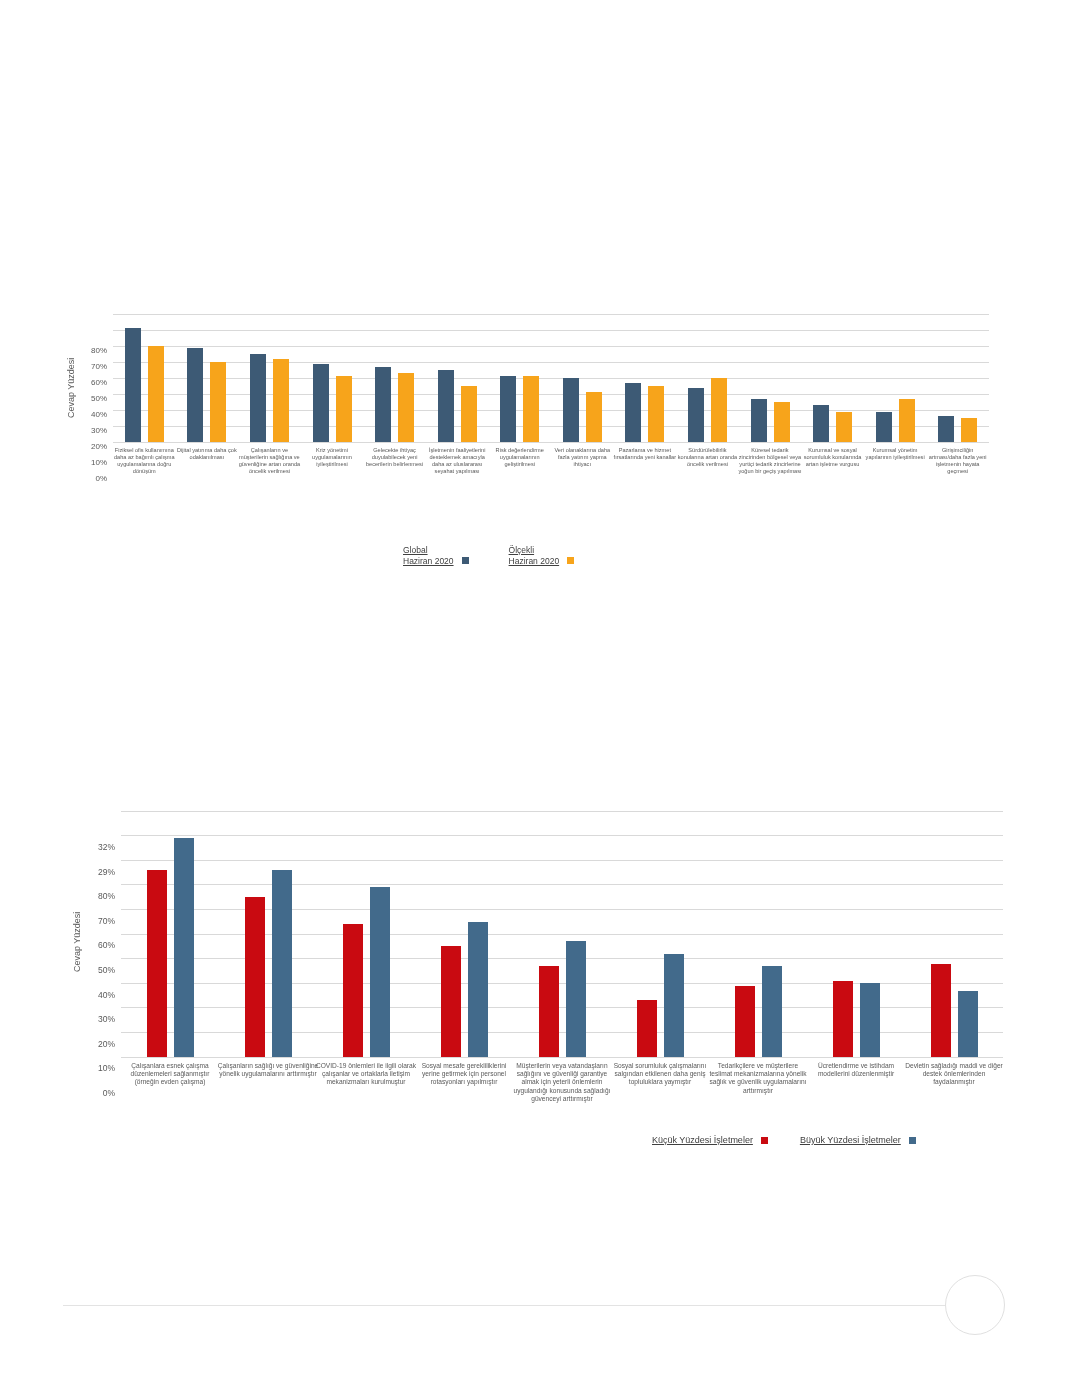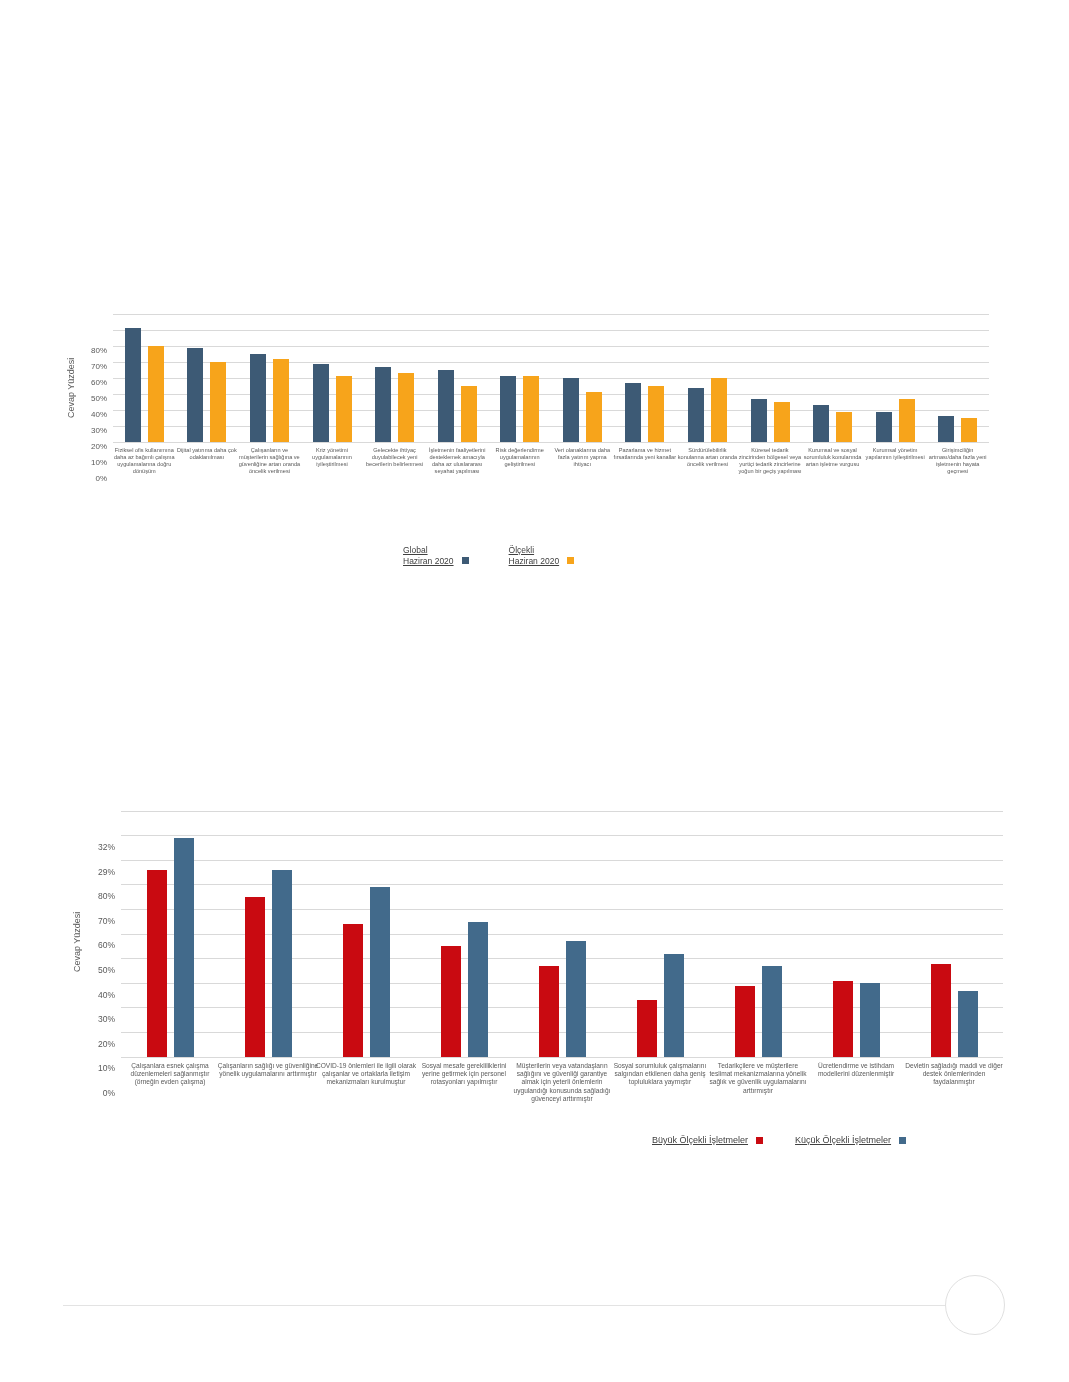--- a/index.html
+++ b/index.html
@@ -262,25 +262,25 @@
       <div class="cat-label" style="left: 683px; width: 104px; top: 251px; font-size: 6.6px;">Ücretlendirme ve istihdam modellerini düzenlenmiştir</div>
       <div class="bar-group" style="left: 809.5px; gap: 7px;">
         <div class="bar" style="width: 20px; height: 93.48px; background: rgb(201, 10, 17);"></div>
         <div class="bar" style="width: 20px; height: 66.42px; background: rgb(66, 106, 139);"></div>
       </div>
       <div class="cat-label" style="left: 781px; width: 104px; top: 251px; font-size: 6.6px;">Devletin sağladığı maddi ve diğer destek önlemlerinden faydalanmıştır</div>
     </div>
 
   <div class="legend legend-bottom">
     <div class="legend-item">
-      <div class="legend-text">Büyük Ölçekli İşletmeler</div>
+      <div class="legend-text">Küçük Yüzdesi İşletmeler</div>
       <span class="legend-marker" style="background: rgb(201, 10, 17);"></span>
     </div>
     <div class="legend-item">
-      <div class="legend-text">Küçük  Ölçekli İşletmeler</div>
+      <div class="legend-text">Büyük  Yüzdesi İşletmeler</div>
       <span class="legend-marker" style="background: rgb(66, 106, 139);"></span>
     </div>
   </div>
 
   <div class="footer-line"></div>
   <div class="footer-circle"></div>
 
 </div>
 
 </body></html>

